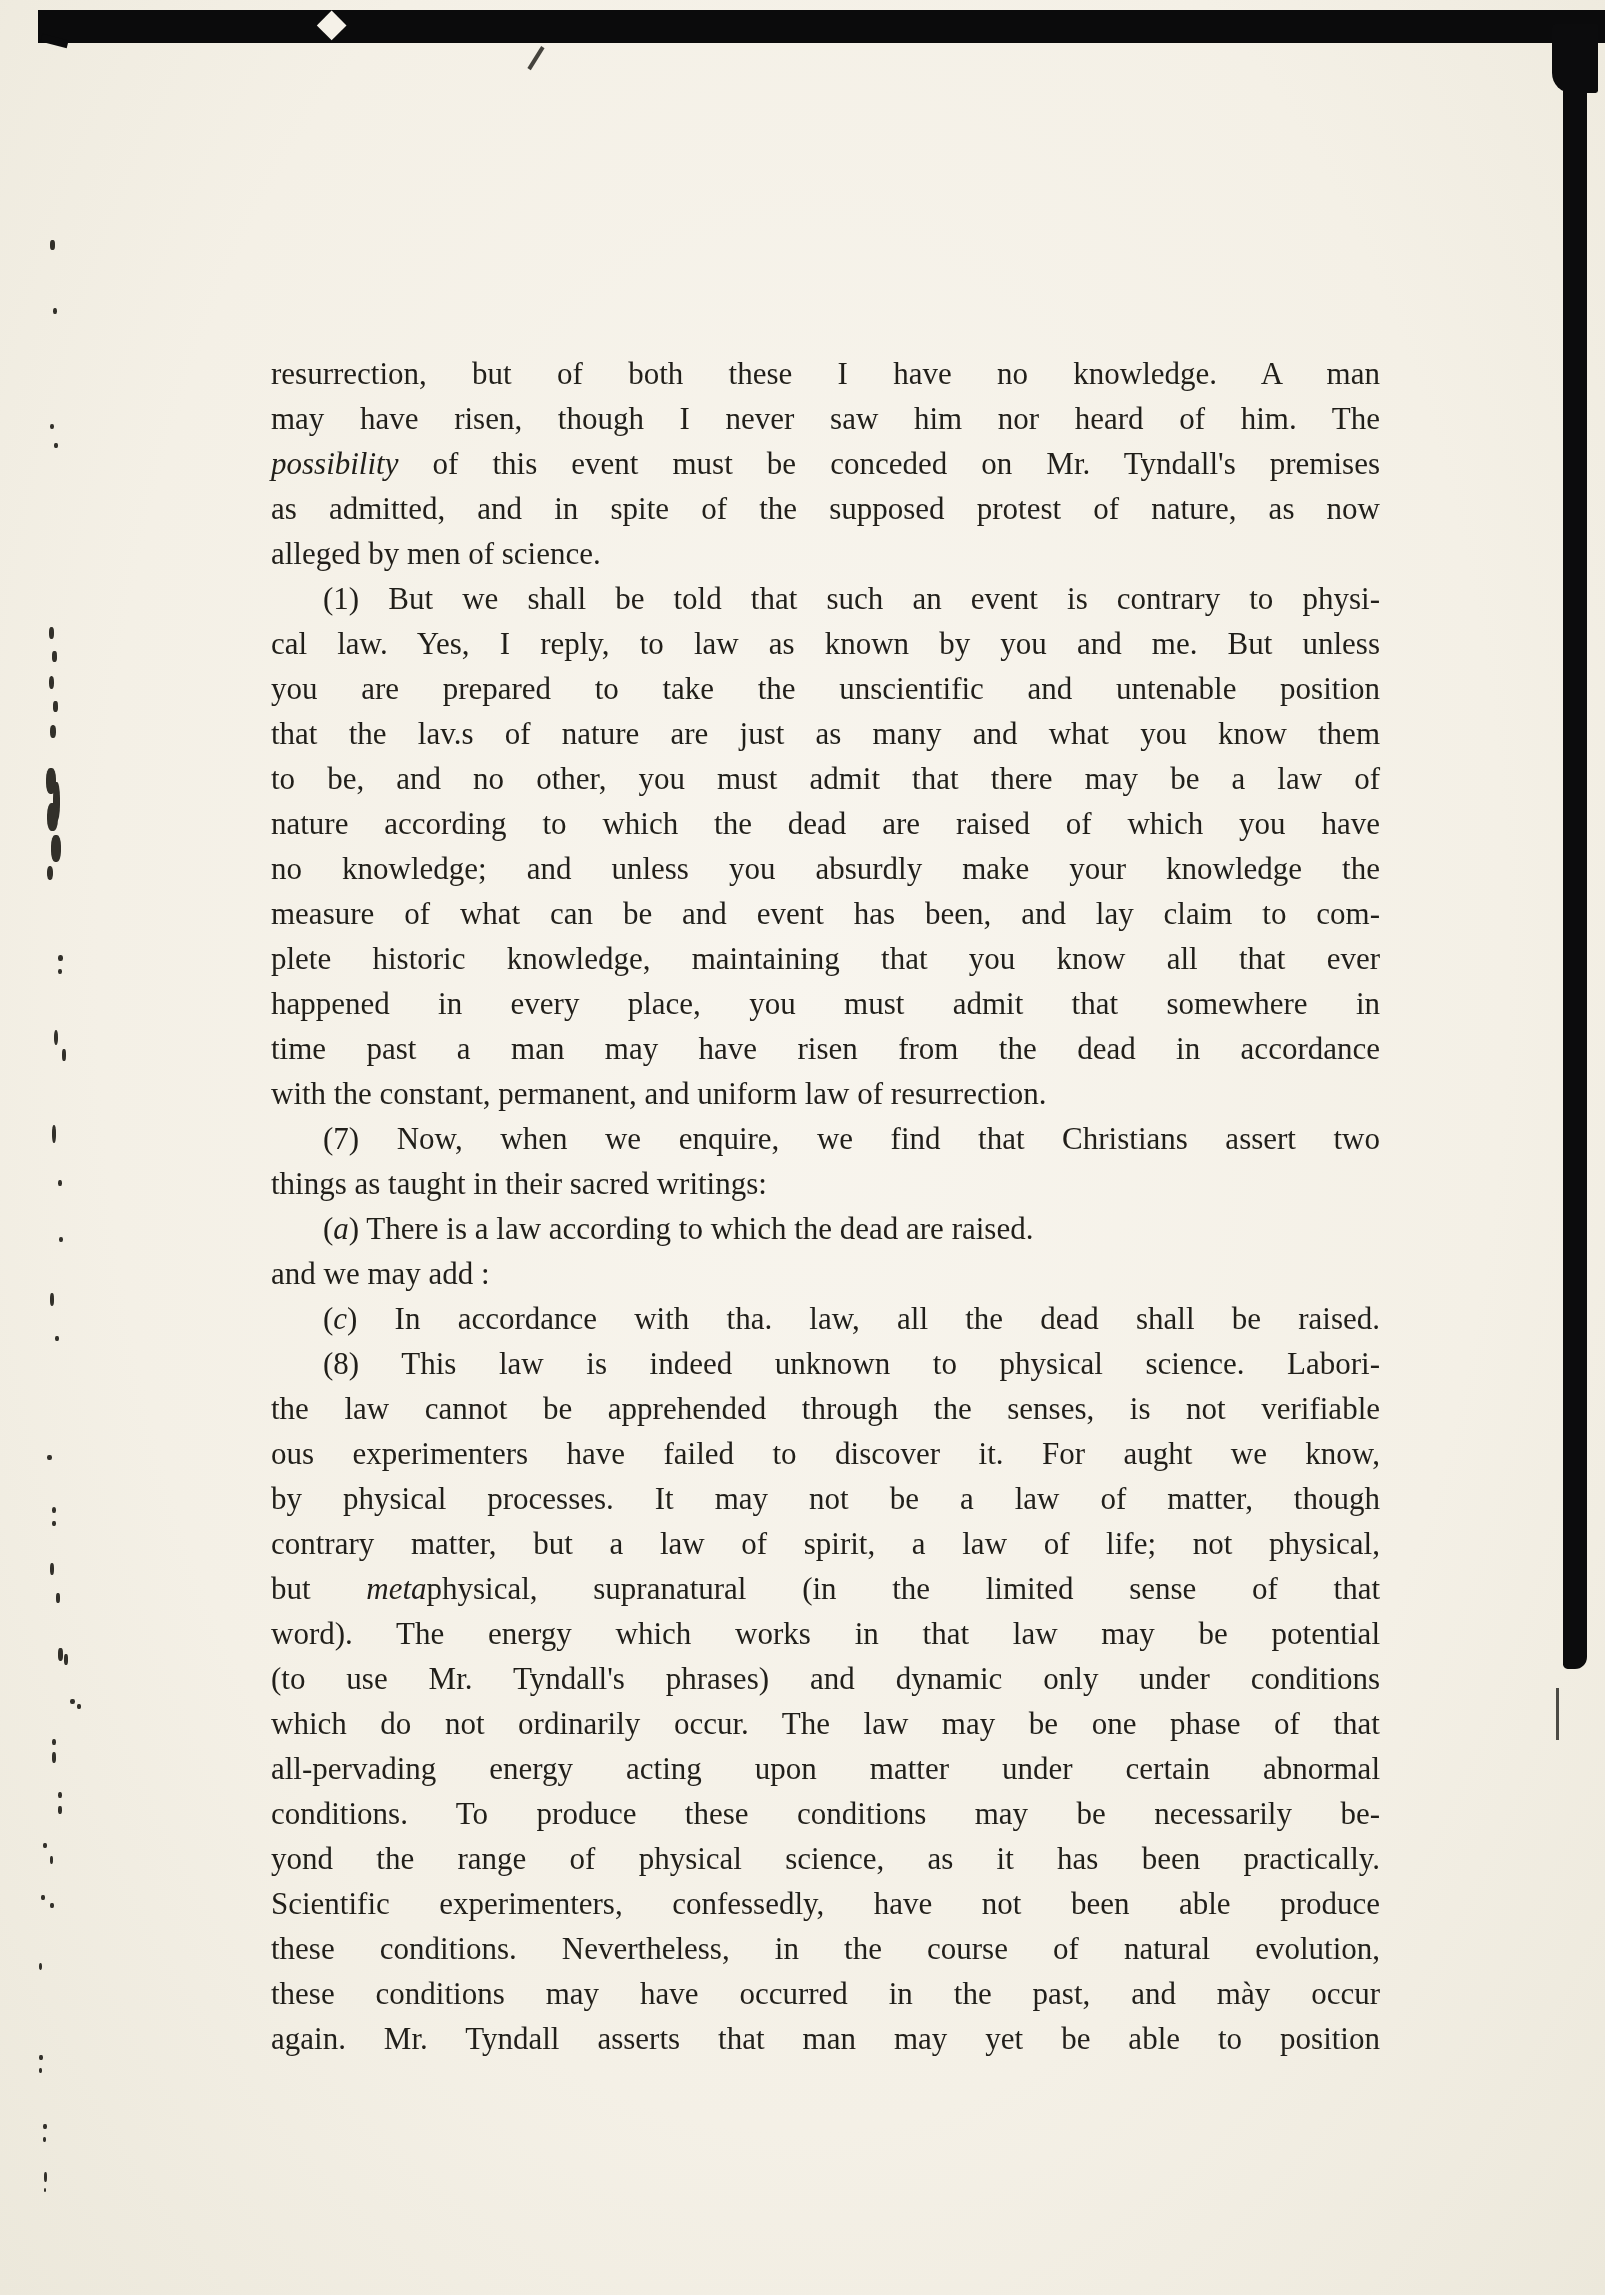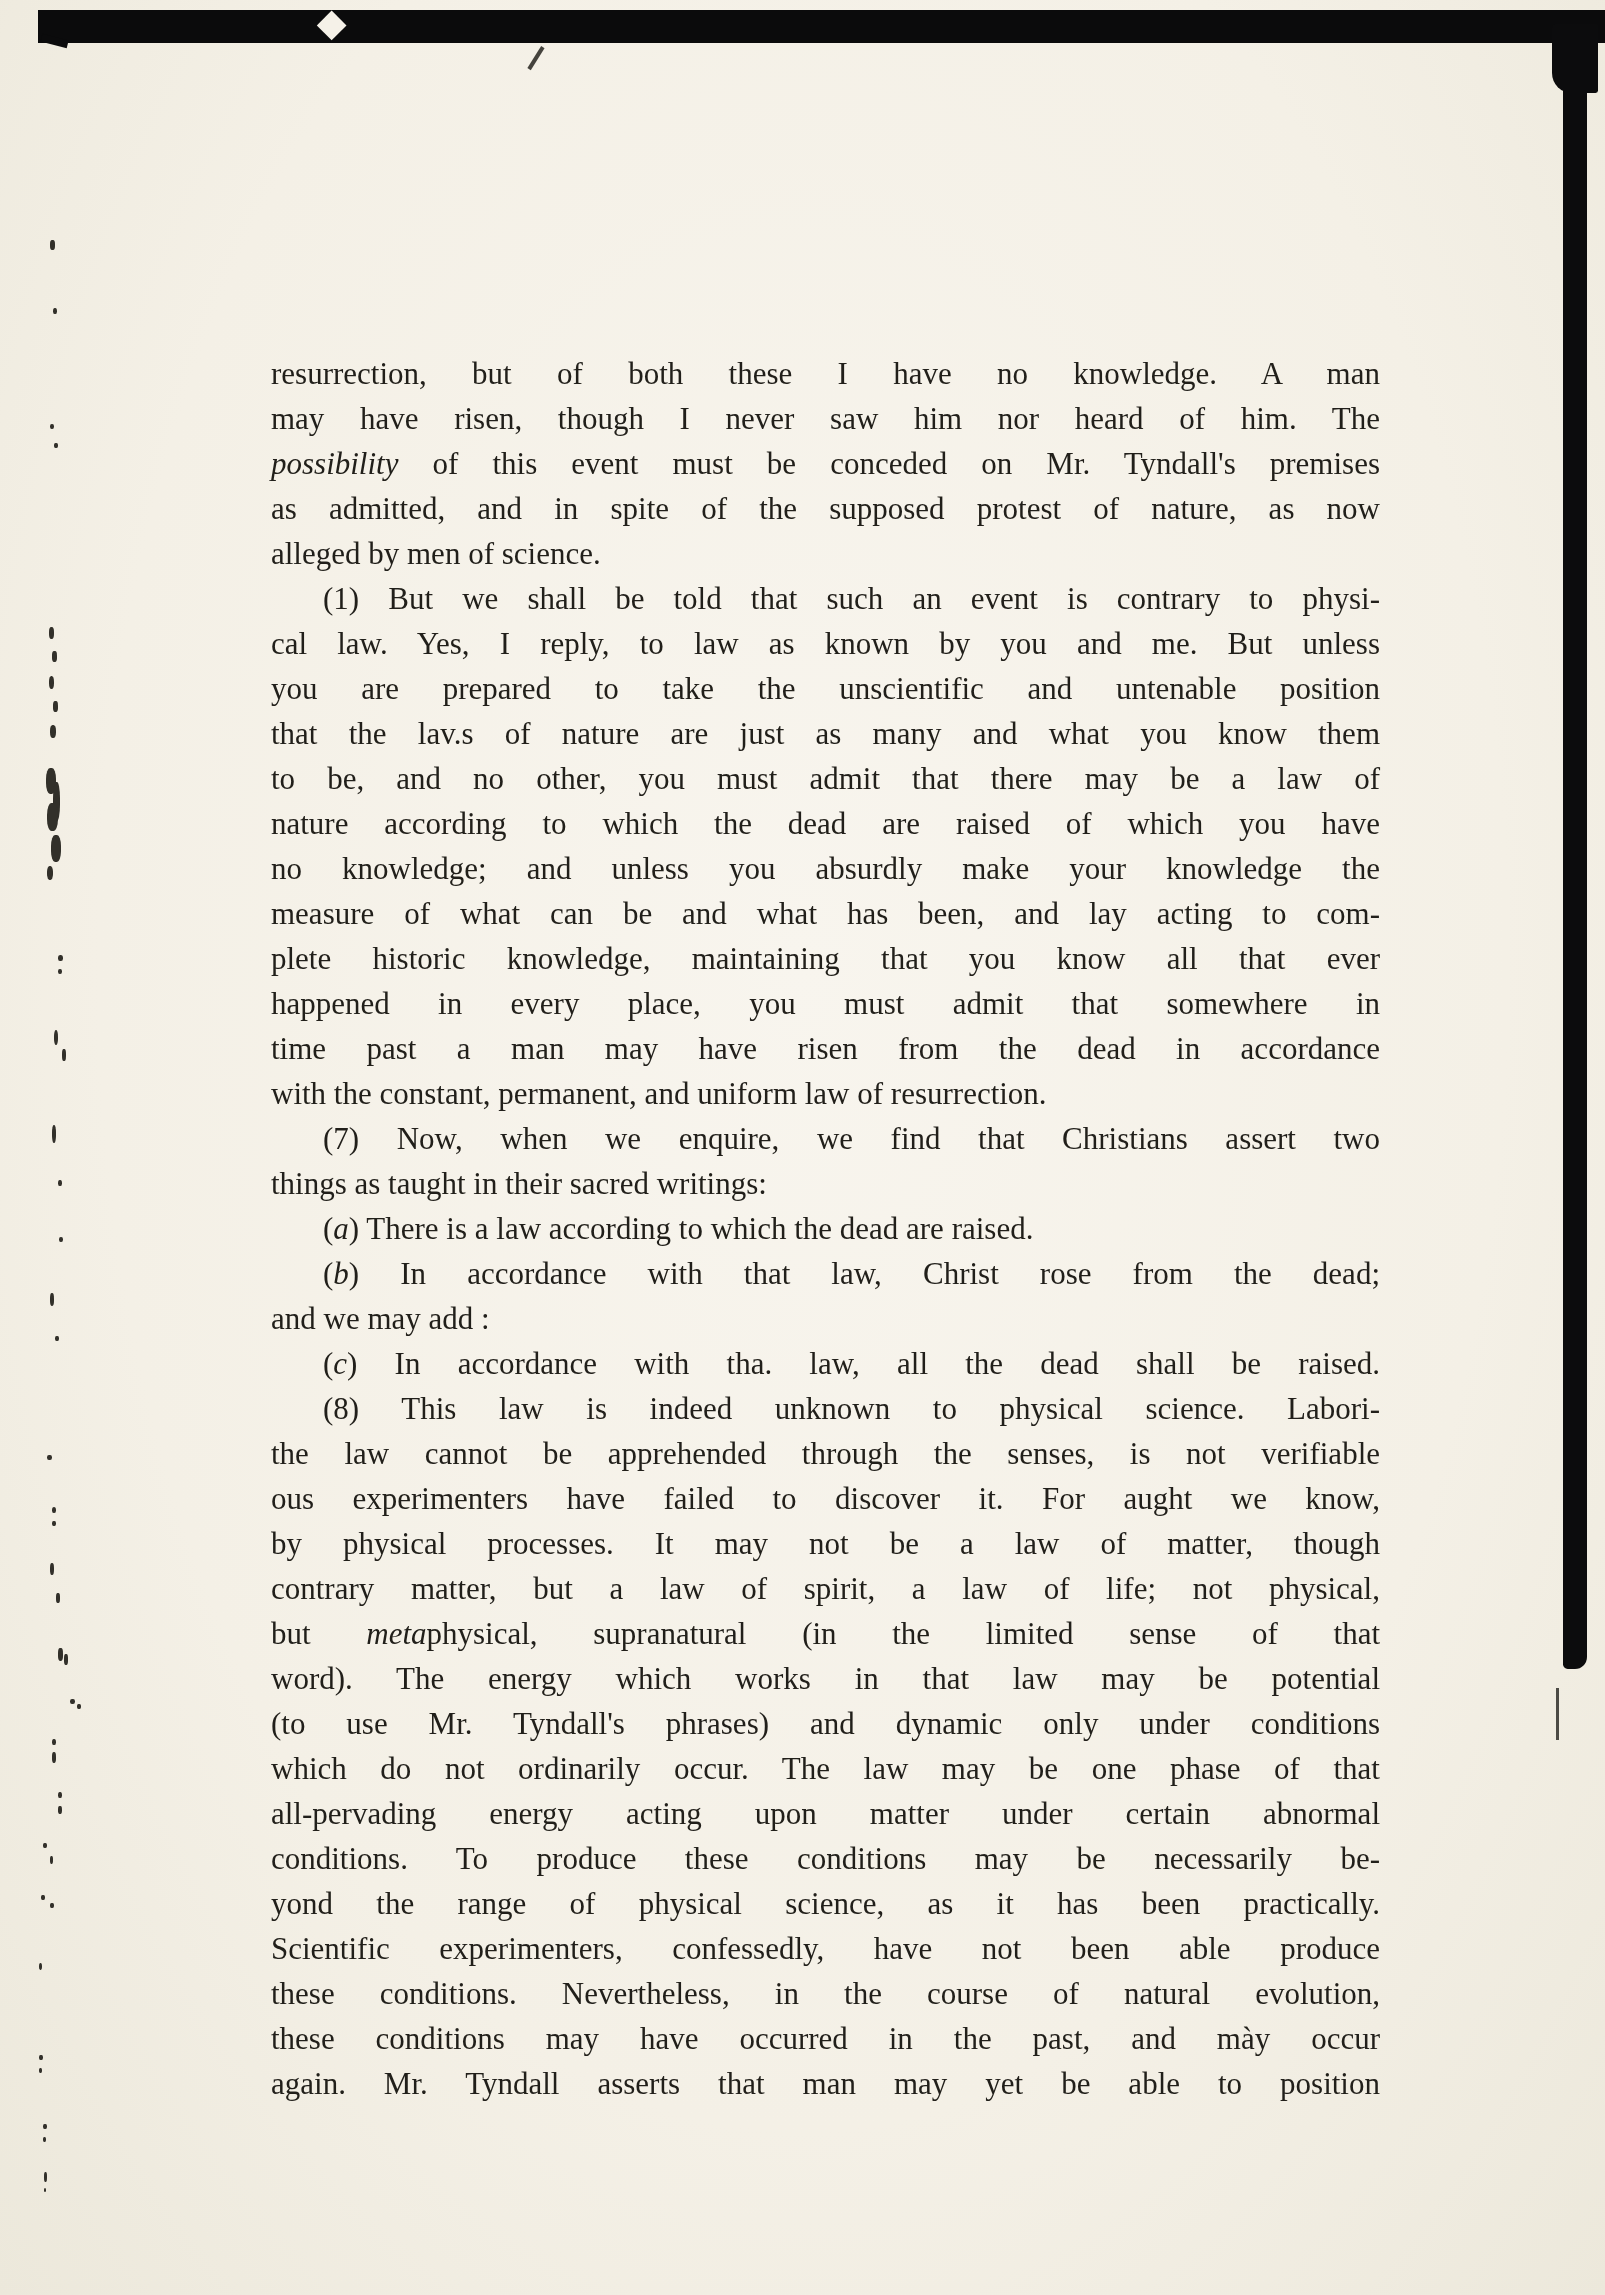--- a/index.html
+++ b/index.html
@@ -100,29 +100,28 @@
       <div class="line"><span class="it">possibility</span><span> of this event must be conceded on Mr. Tyndall's premises</span></div>
       <div class="line"><span>as admitted, and in spite of the supposed protest of nature, as now</span></div>
       <div class="line noj"><span>alleged by men of science.</span></div>
       <div class="line ind"><span>(1) But we shall be told that such an event is contrary to physi-</span></div>
       <div class="line"><span>cal law.  Yes, I reply, to law as known by you and me.  But unless</span></div>
       <div class="line"><span>you are prepared to take the unscientific and untenable position</span></div>
       <div class="line"><span>that the lav.s of nature are just as many and what you know them</span></div>
       <div class="line"><span>to be, and no other, you must admit that there may be a law of</span></div>
       <div class="line"><span>nature according to which the dead are raised of which you have</span></div>
       <div class="line"><span>no knowledge; and unless you absurdly make your knowledge the</span></div>
-      <div class="line"><span>measure of what can be and what has been, and lay acting to com-</span></div>
+      <div class="line"><span>measure of what can be and event has been, and lay claim to com-</span></div>
       <div class="line"><span>plete historic knowledge, maintaining that you know all that ever</span></div>
       <div class="line"><span>happened in every place, you must admit that somewhere in</span></div>
       <div class="line"><span>time past a man may have risen from the dead in accordance</span></div>
       <div class="line noj"><span>with the constant, permanent, and uniform law of resurrection.</span></div>
       <div class="line ind"><span>(7) Now, when we enquire, we find that Christians assert two</span></div>
       <div class="line noj"><span>things as taught in their sacred writings:</span></div>
       <div class="line noj ind"><span>(</span><span class="it">a</span><span>) There is a law according to which the dead are raised.</span></div>
-      <div class="line ind"><span>(</span><span class="it">b</span><span>) In accordance with that law, Christ rose from the dead;</span></div>
       <div class="line noj"><span>and we may add :</span></div>
       <div class="line ind"><span>(</span><span class="it">c</span><span>) In accordance with tha. law, all the dead shall be raised.</span></div>
       <div class="line ind"><span>(8) This law is indeed unknown to physical science.  Labori-</span></div>
       <div class="line"><span>the law cannot be apprehended through the senses, is not verifiable</span></div>
       <div class="line"><span>ous experimenters have failed to discover it.  For aught we know,</span></div>
       <div class="line"><span>by physical processes.  It may not be a law of matter, though</span></div>
       <div class="line"><span>contrary matter, but a law of spirit, a law of life; not physical,</span></div>
       <div class="line"><span>but </span><span class="it">meta</span><span>physical, supranatural (in the limited sense of that</span></div>
       <div class="line"><span>word).  The energy which works in that law may be potential</span></div>
       <div class="line"><span>(to use Mr. Tyndall's phrases) and dynamic only under conditions</span></div>

